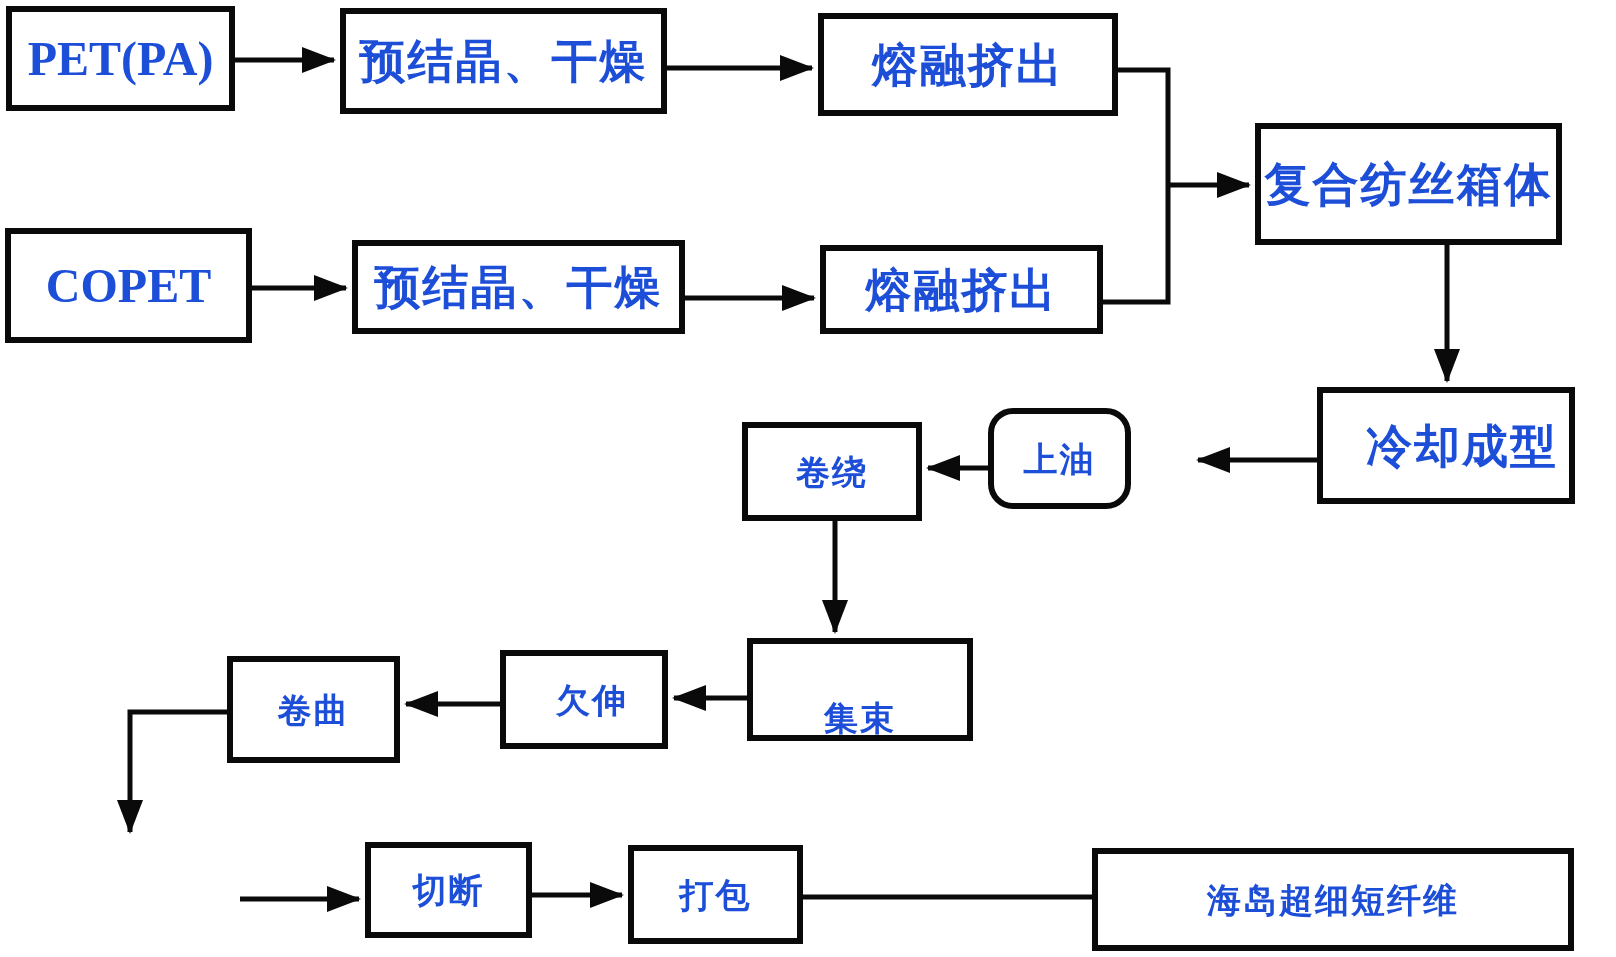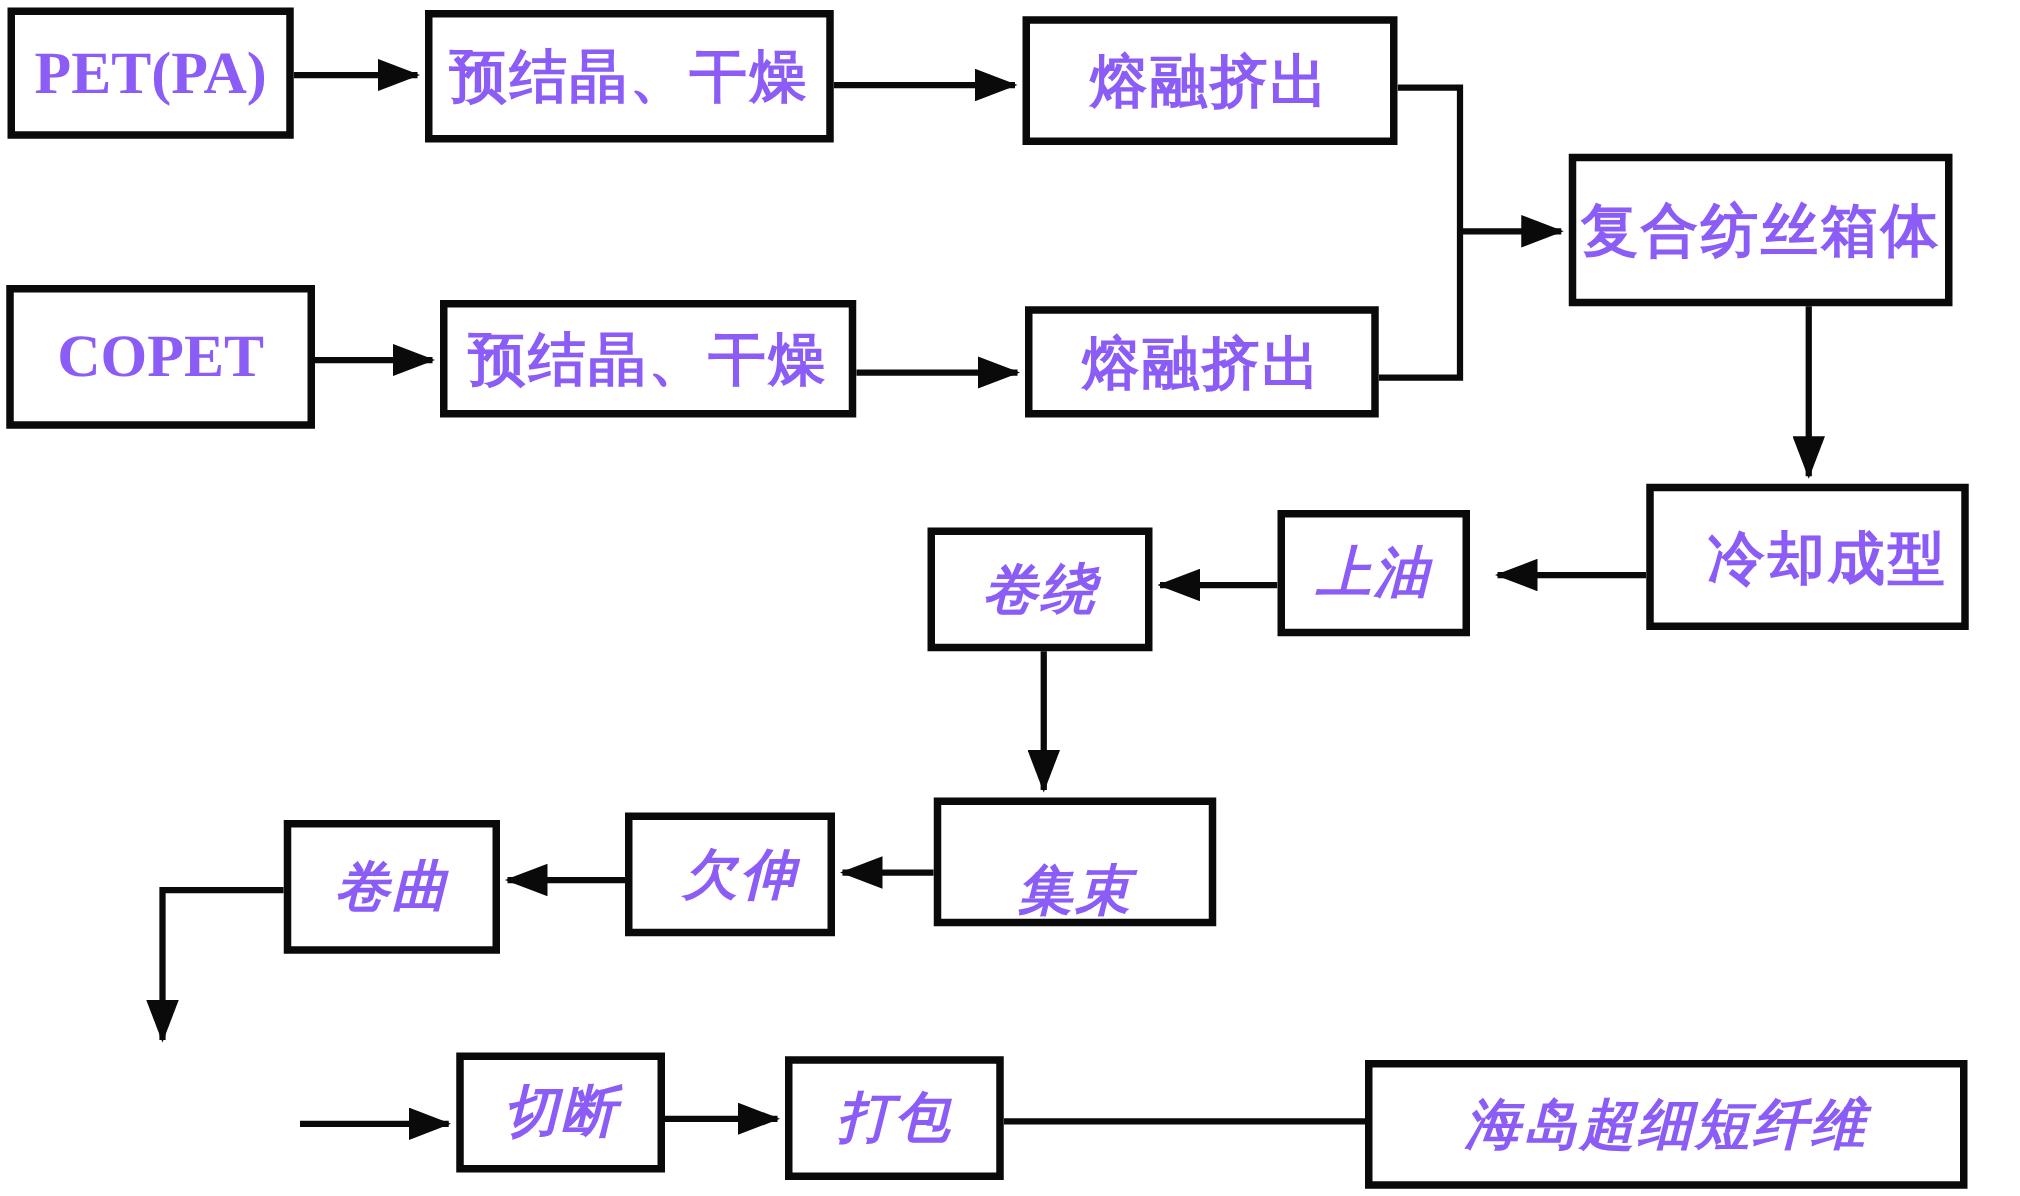--- a/index.html
+++ b/index.html
@@ -12,33 +12,33 @@
     overflow: hidden;
   }
   .node {
     position: absolute;
     box-sizing: border-box;
     border: 6px solid #0a0a0a;
     background: #ffffff;
     display: flex;
     align-items: center;
     justify-content: center;
-    color: #8b5cf6;
+    color: #1d4ed8;
     font-weight: bold;
     font-size: 46px;
     letter-spacing: 2px;
     white-space: nowrap;
     line-height: 1;
   }
   .node.latin {
     font-family: "Liberation Serif", "DejaVu Serif", serif;
     letter-spacing: 0;
     font-size: 48px;
   }
-  .node.small { font-size: 44px; font-style: italic; }
+  .node.small { font-size: 34px; }
   #wires {
     position: absolute;
     left: 0; top: 0;
     width: 1616px; height: 957px;
   }
   #wires path {
     stroke: #0a0a0a;
     stroke-width: 5;
     fill: none;
   }
@@ -97,21 +97,21 @@
   </div>
 
   <div class="node" style="left:820px; top:245px; width:283px; height:89px;">
     <span>熔融挤出</span>
   </div>
 
   <div class="node" style="left:1317px; top:387px; width:258px; height:117px;padding-left:32px;">
     <span>冷却成型</span>
   </div>
 
-  <div class="node small" style="left:1022px; top:408px; width:154px; height:101px;">
+  <div class="node small" style="left:988px; top:408px; width:143px; height:101px;border-radius:25px;">
     <span>上油</span>
   </div>
 
   <div class="node small" style="left:742px; top:422px; width:180px; height:99px;">
     <span>卷绕</span>
   </div>
 
   <div class="node small" style="left:747px; top:638px; width:226px; height:103px;align-items:flex-end;">
     <span>集束</span>
   </div>

